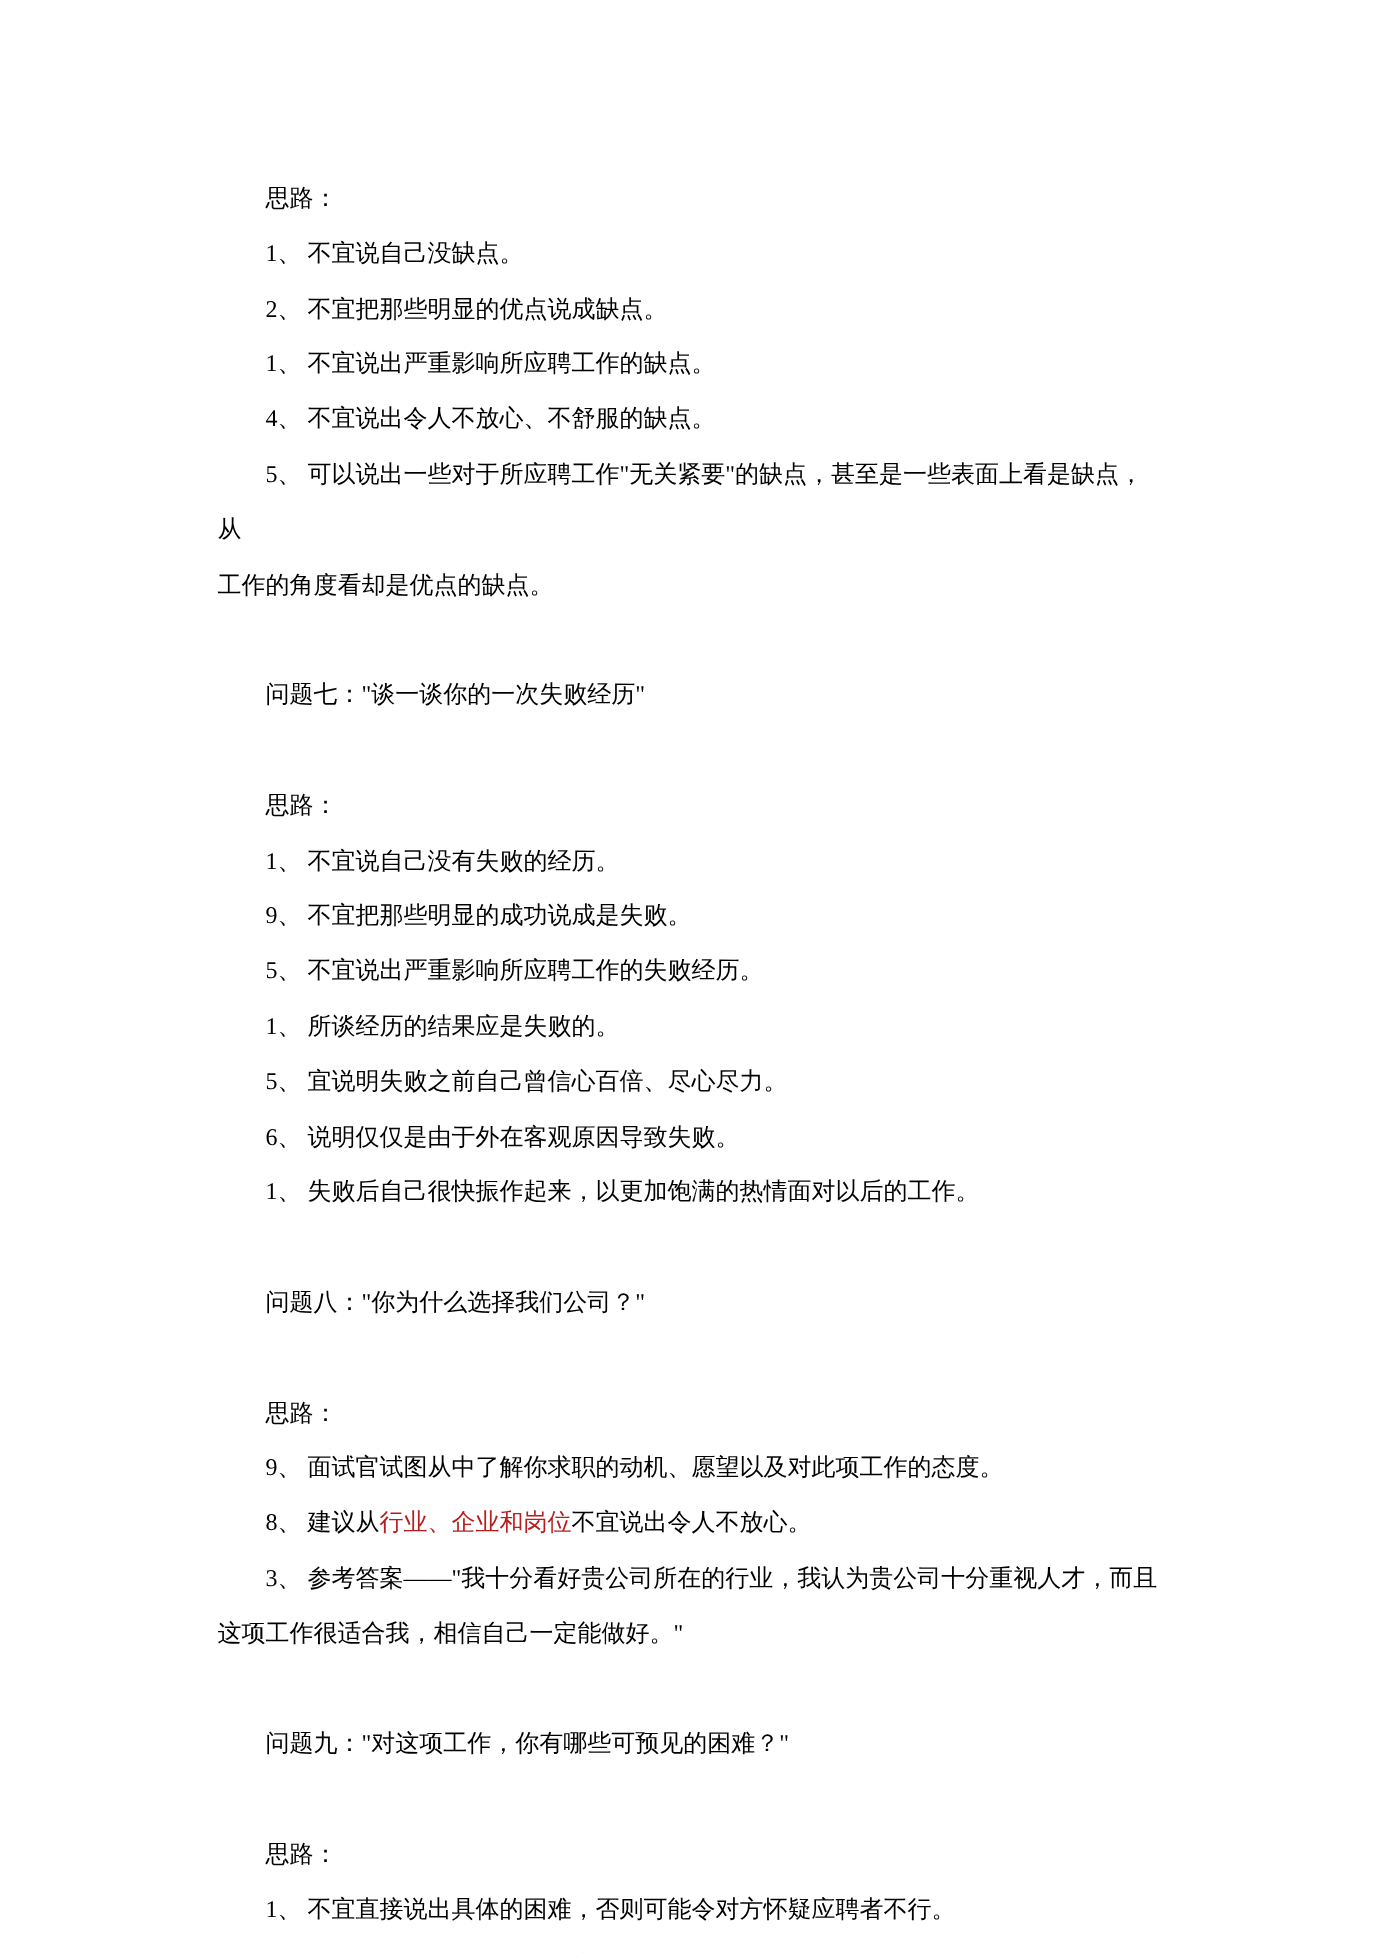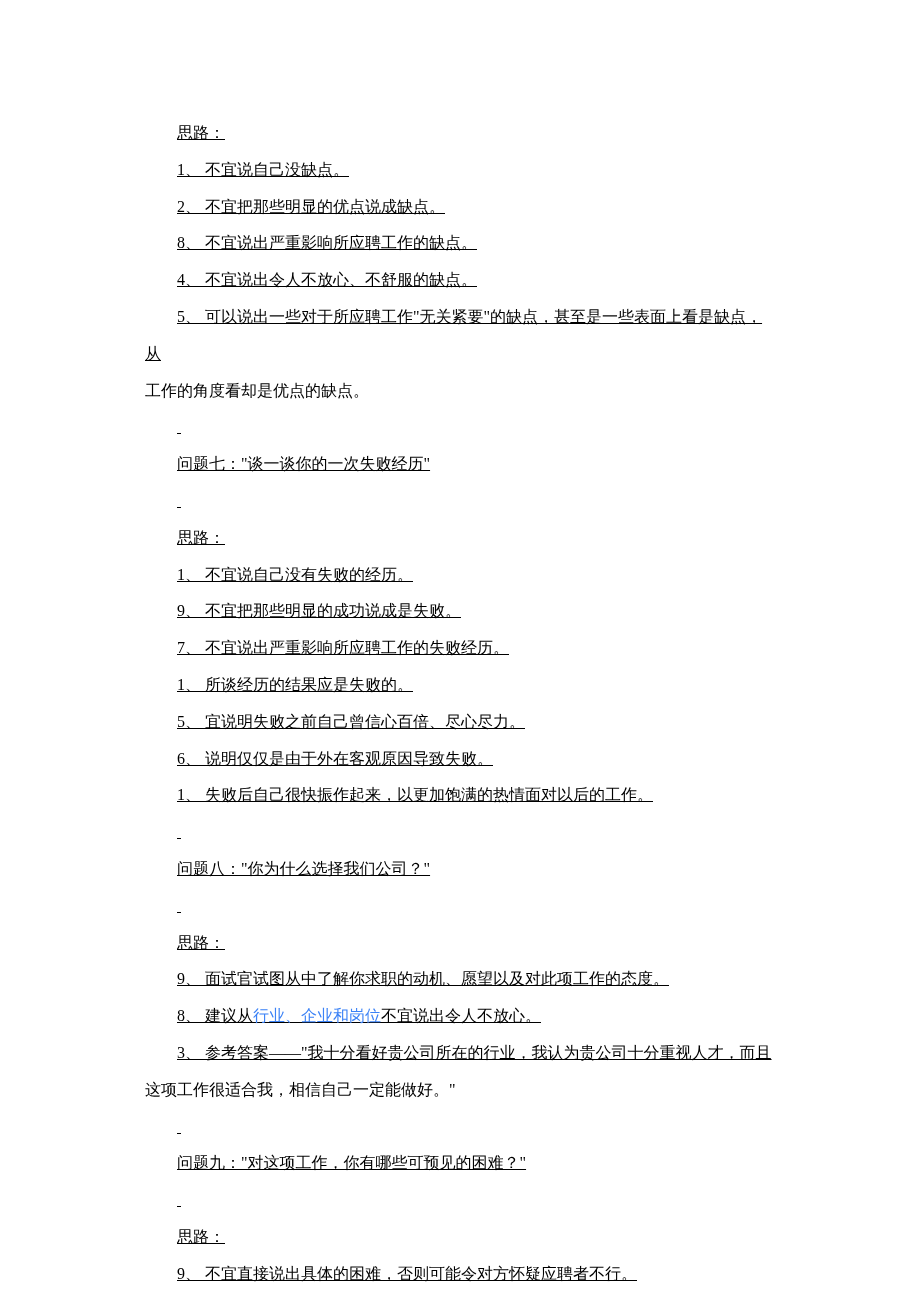--- a/index.html
+++ b/index.html
@@ -11,47 +11,46 @@
       width: 920px;
       background: #ffffff;
       font-family: "SimSun", "宋体", serif;
       font-size: 16px;
       line-height: 2.3;
       color: #000000;
       padding: 115px 145px 60px 145px;
     }
     .para {
       text-indent: 2em;
-      text-decoration: underline;
     }
     .highlight {
-      color: #3b82f6;
+      color: #b91c1c;
     }
   </style>
 </head>
 <body>
 
 <div class="para">思路：</div>
 <div class="para">1、 不宜说自己没缺点。</div>
 <div class="para">2、 不宜把那些明显的优点说成缺点。</div>
-<div class="para">8、 不宜说出严重影响所应聘工作的缺点。</div>
+<div class="para">1、 不宜说出严重影响所应聘工作的缺点。</div>
 <div class="para">4、 不宜说出令人不放心、不舒服的缺点。</div>
 <div class="para">5、 可以说出一些对于所应聘工作"无关紧要"的缺点，甚至是一些表面上看是缺点，从</div>
 <div>工作的角度看却是优点的缺点。</div>
 
 <div class="para">&nbsp;</div>
 
 <div class="para">问题七："谈一谈你的一次失败经历"</div>
 
 <div class="para">&nbsp;</div>
 
 <div class="para">思路：</div>
 <div class="para">1、 不宜说自己没有失败的经历。</div>
 <div class="para">9、 不宜把那些明显的成功说成是失败。</div>
-<div class="para">7、 不宜说出严重影响所应聘工作的失败经历。</div>
+<div class="para">5、 不宜说出严重影响所应聘工作的失败经历。</div>
 <div class="para">1、 所谈经历的结果应是失败的。</div>
 <div class="para">5、 宜说明失败之前自己曾信心百倍、尽心尽力。</div>
 <div class="para">6、 说明仅仅是由于外在客观原因导致失败。</div>
 <div class="para">1、 失败后自己很快振作起来，以更加饱满的热情面对以后的工作。</div>
 
 <div class="para">&nbsp;</div>
 
 <div class="para">问题八："你为什么选择我们公司？"</div>
 
 <div class="para">&nbsp;</div>
@@ -62,14 +61,14 @@
 <div class="para">3、 参考答案——"我十分看好贵公司所在的行业，我认为贵公司十分重视人才，而且</div>
 <div>这项工作很适合我，相信自己一定能做好。"</div>
 
 <div class="para">&nbsp;</div>
 
 <div class="para">问题九："对这项工作，你有哪些可预见的困难？"</div>
 
 <div class="para">&nbsp;</div>
 
 <div class="para">思路：</div>
-<div class="para">9、 不宜直接说出具体的困难，否则可能令对方怀疑应聘者不行。</div>
+<div class="para">1、 不宜直接说出具体的困难，否则可能令对方怀疑应聘者不行。</div>
 <div class="para">2、 可以尝试迂回战术，说出应聘者对困难所持有的态度——"工作中出现一些困难是</div>
 
 </body></html>

